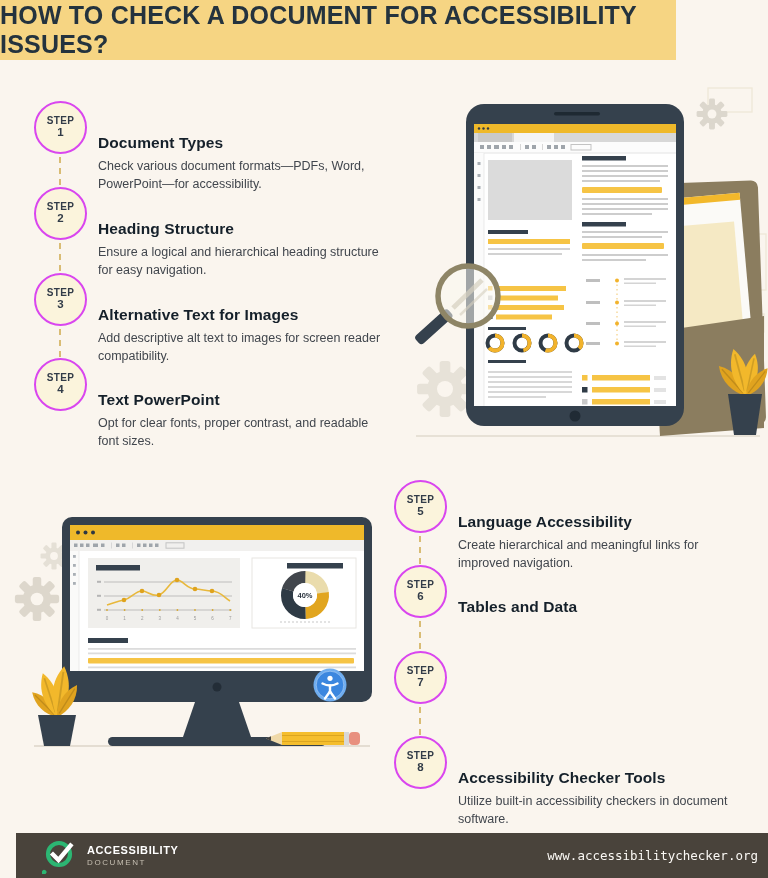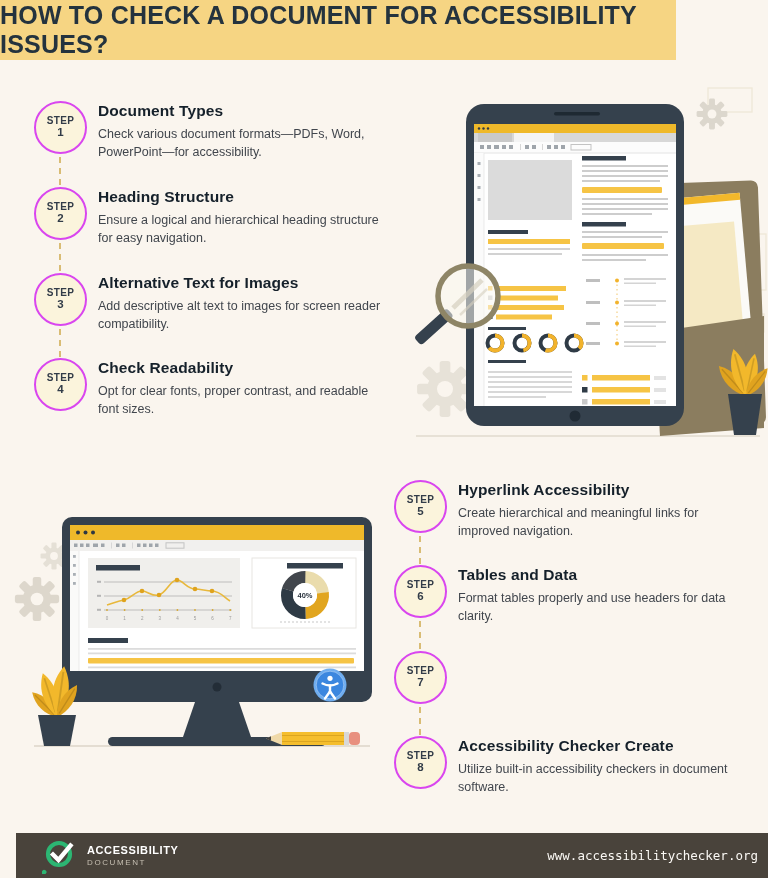--- a/index.html
+++ b/index.html
@@ -26,21 +26,21 @@
     background:#FBF4DC;border:2px solid #d946ef;box-sizing:border-box;
     display:flex;flex-direction:column;align-items:center;justify-content:center;
     color:#323C48;
   }
   .step-word{font-size:10px;font-weight:bold;letter-spacing:0.3px;line-height:1.1;}
   .step-num{font-size:11.5px;font-weight:bold;line-height:1.15;}
   .step.has-next::after{
     content:"";position:absolute;left:25px;top:56px;height:28px;
     border-left:2px dashed #D9BC74;
   }
-  .step-text{width:292px;}
+  .step-text{width:292px;margin-top:32px;}
   .step-title{
     margin:1px 0 5px 0;font-size:15.5px;font-weight:bold;color:#15202A;
     letter-spacing:0.1px;
   }
   .step-desc{
     margin:0;font-size:12.5px;line-height:1.47;color:#41464D;
   }
   
   .tablet-illo{position:absolute;left:408px;top:84px;width:360px;height:378px;}
   .monitor-illo{position:absolute;left:8px;top:492px;width:380px;height:310px;}
@@ -95,60 +95,59 @@
         <h2 class="step-title">Alternative Text for Images</h2>
         <p class="step-desc">Add descriptive alt text to images for screen reader compatibility.</p>
       </div>
     </div>
     <div class="step" style="top:257px">
       <div class="step-circle">
         <span class="step-word">STEP</span>
         <span class="step-num">4</span>
       </div>
       <div class="step-text">
-        <h2 class="step-title">Check Readability</h2>
+        <h2 class="step-title">Text PowerPoint</h2>
         <p class="step-desc">Opt for clear fonts, proper contrast, and readable font sizes.</p>
       </div>
     </div>
   </div>
 
   <div class="steps steps-right">
     <div class="step has-next" style="top:0px">
       <div class="step-circle">
         <span class="step-word">STEP</span>
         <span class="step-num">5</span>
       </div>
       <div class="step-text">
-        <h2 class="step-title">Hyperlink Accessibility</h2>
+        <h2 class="step-title">Language Accessibility</h2>
         <p class="step-desc">Create hierarchical and meaningful links for improved navigation.</p>
       </div>
     </div>
     <div class="step has-next" style="top:85px">
       <div class="step-circle">
         <span class="step-word">STEP</span>
         <span class="step-num">6</span>
       </div>
       <div class="step-text">
         <h2 class="step-title">Tables and Data</h2>
-        <p class="step-desc">Format tables properly and use headers for data clarity.</p>
       </div>
     </div>
     <div class="step has-next" style="top:171px">
       <div class="step-circle">
         <span class="step-word">STEP</span>
         <span class="step-num">7</span>
       </div>
     </div>
     <div class="step" style="top:256px">
       <div class="step-circle">
         <span class="step-word">STEP</span>
         <span class="step-num">8</span>
       </div>
       <div class="step-text">
-        <h2 class="step-title">Accessibility Checker Create</h2>
+        <h2 class="step-title">Accessibility Checker Tools</h2>
         <p class="step-desc">Utilize built-in accessibility checkers in document software.</p>
       </div>
     </div>
   </div>
 
   <svg class="tablet-illo" viewBox="0 0 360 378">
     <defs>
       <symbol id="gear" viewBox="-13 -13 26 26">
         <rect x="-2.4" y="-12.5" width="4.8" height="25" rx="1.2"></rect>
         <rect x="-2.4" y="-12.5" width="4.8" height="25" rx="1.2" transform="rotate(45)"></rect>

